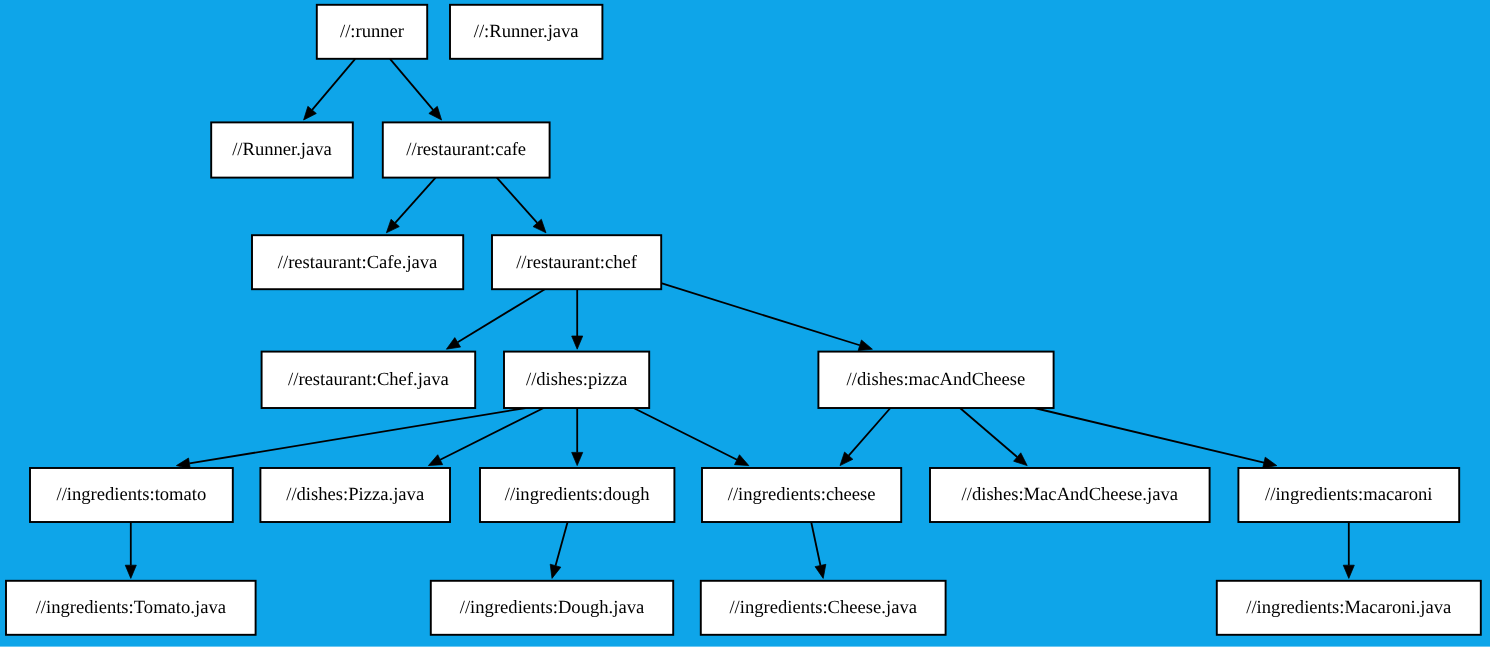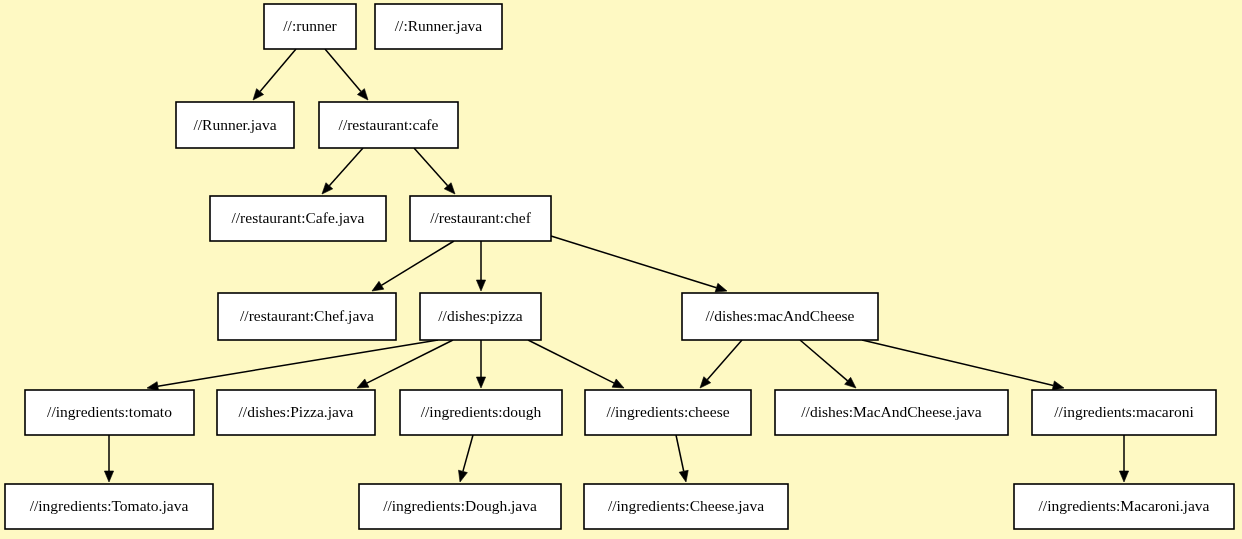--- a/index.html
+++ b/index.html
@@ -40,21 +40,21 @@
   }
   .edge-head {
     fill: #000000;
     stroke: #000000;
     stroke-width: 0.6;
   }
 </style>
 </head>
 <body>
 
-<div id="graph-root" style="background: #fef9c3;">
+<div id="graph-root" style="background: #0ea5e9;">
   <svg id="graph-canvas" viewBox="0 0 1242 539" xmlns="http://www.w3.org/2000/svg">
     <g id="edges-layer">
         <g>
           <line class="edge-line" x1="296" y1="49" x2="260.09056977790084" y2="91.59025444946643"></line>
           <polygon class="edge-head" points="253,100 256.57376709313223,88.6251070877988 263.60737246266945,94.55540181113406"></polygon>
         </g>
         <g>
           <line class="edge-line" x1="325" y1="49" x2="360.90943022209916" y2="91.59025444946643"></line>
           <polygon class="edge-head" points="368,100 357.39262753733055,94.55540181113406 364.42623290686777,88.6251070877988"></polygon>
         </g>

